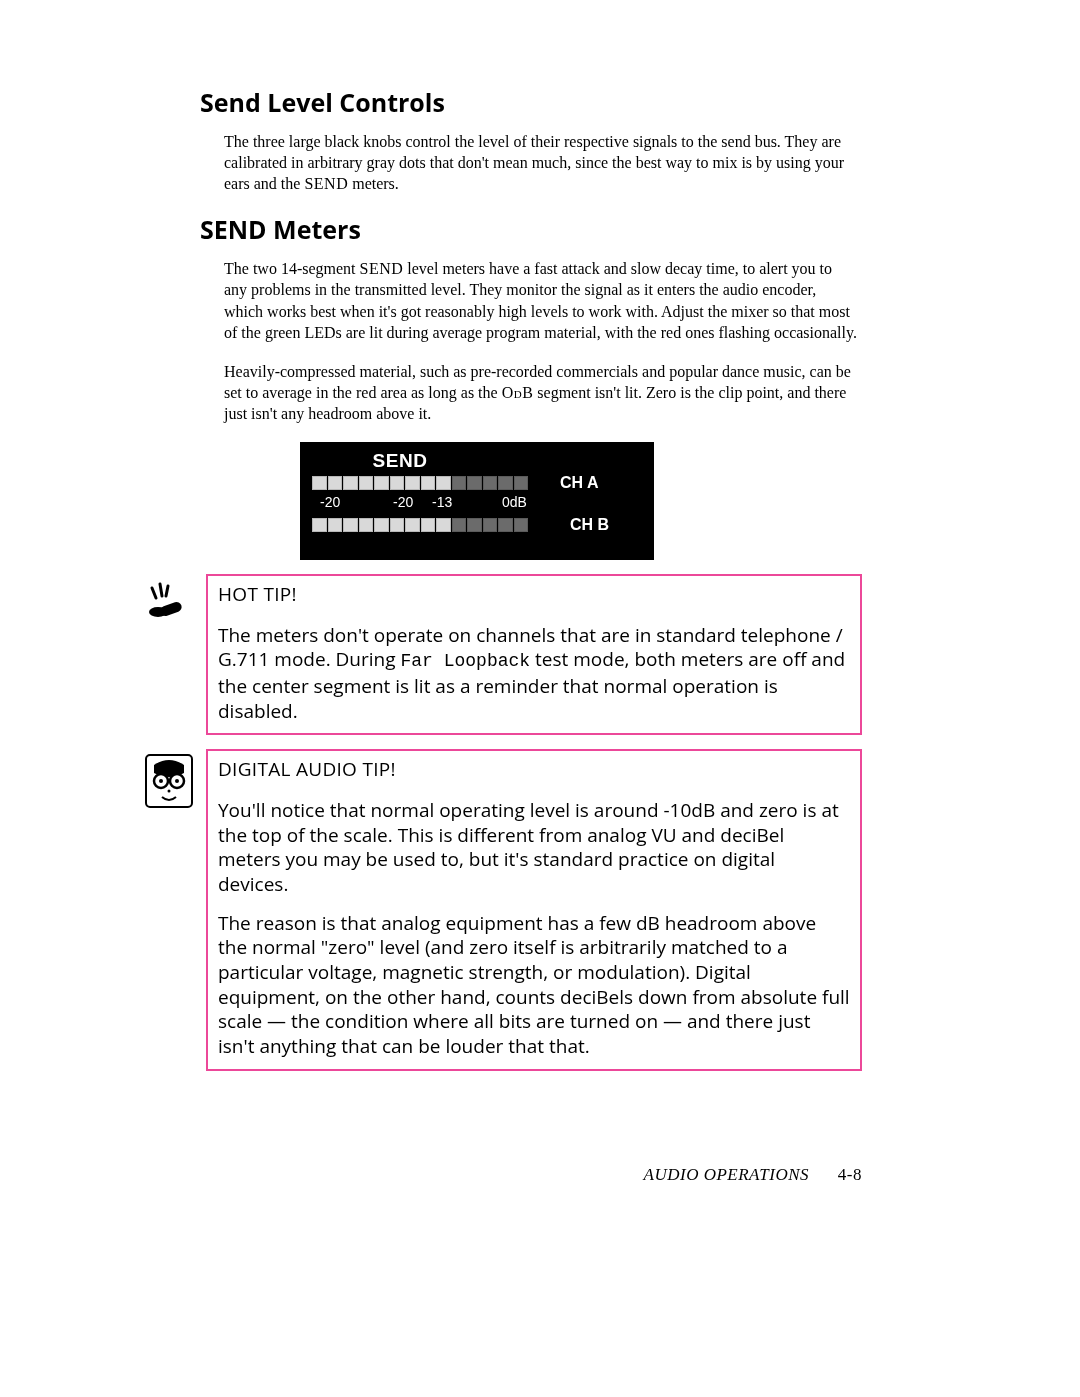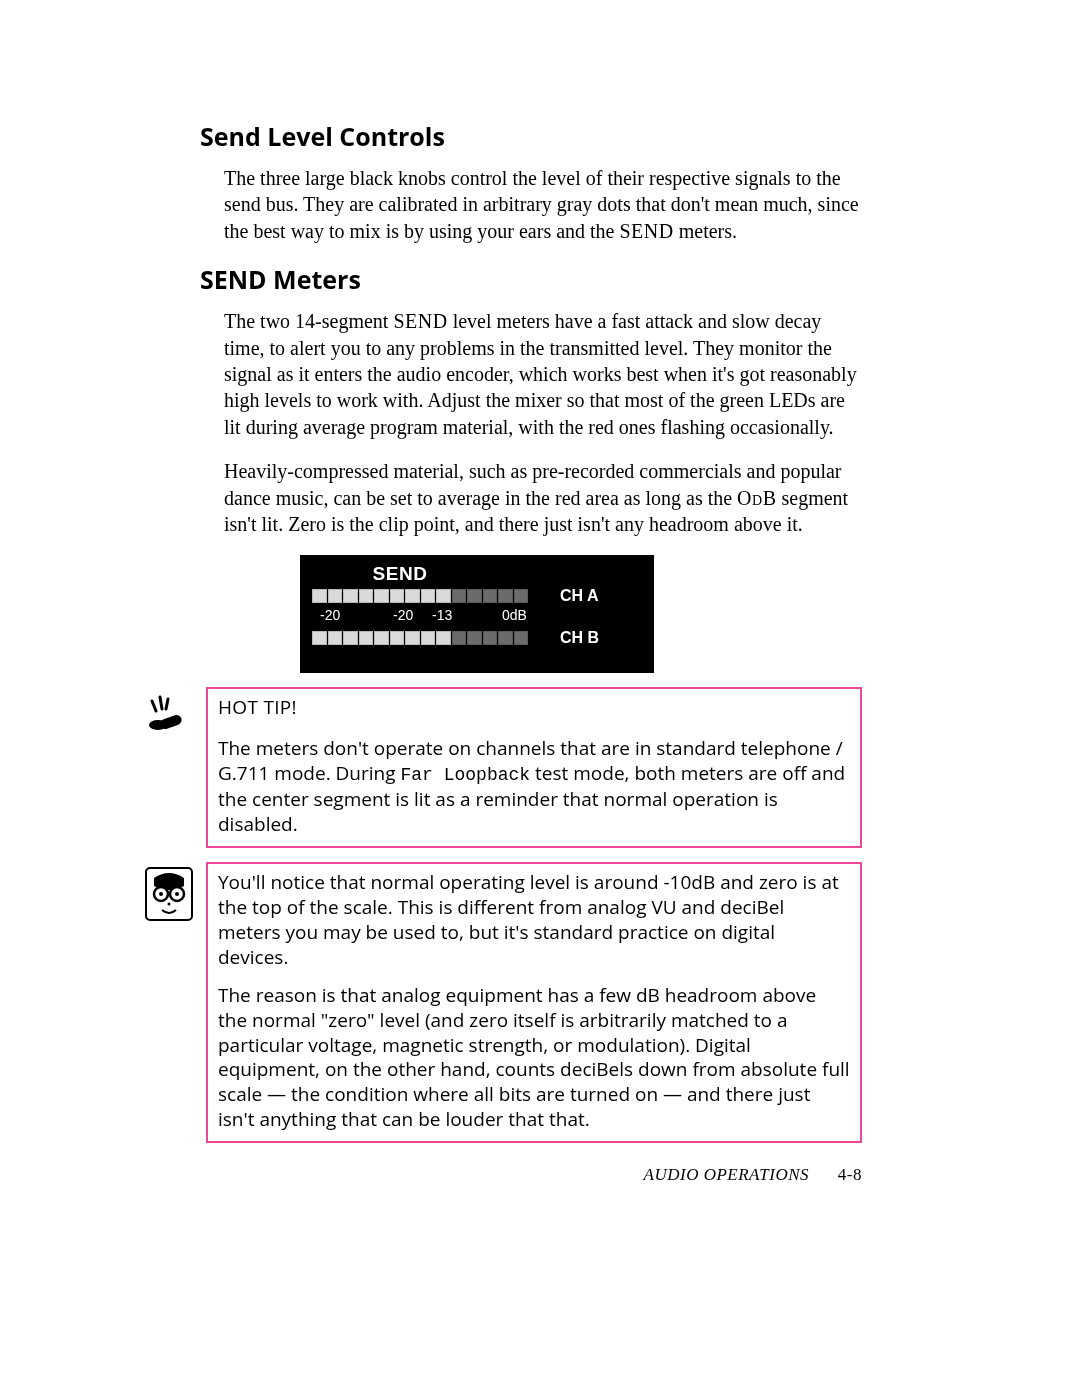--- a/index.html
+++ b/index.html
@@ -10,31 +10,31 @@
     height: 1397px;
     background: #ffffff;
     font-family: "Myriad Pro", "Segoe UI", "Open Sans", "Helvetica Neue", Arial, sans-serif;
     color: #000;
   }
   .page {
     position: relative;
     width: 1080px;
     height: 1397px;
     box-sizing: border-box;
-    padding: 119px 218px 0 200px;
+    padding: 85px 218px 0 200px;
   }
   h2.section {
     font-size: 25px;
     font-weight: 700;
     margin: 0 0 12px 0;
     letter-spacing: 0px;
   }
   .body-serif {
     font-family: "Minion Pro", "Palatino Linotype", Palatino, Georgia, "Times New Roman", serif;
-    font-size: 20px;
+    font-size: 16px;
     line-height: 1.32;
     margin: 0 3px 18px 0;
     padding-left: 24px;
     text-align: left;
   }
   .smallcaps {
     font-family: "Minion Pro", "Palatino Linotype", Palatino, Georgia, "Times New Roman", serif;
     font-variant: small-caps;
     letter-spacing: 0.5px;
   }
@@ -61,21 +61,21 @@
     letter-spacing: 0.5px;
   }
   .ch-label {
     position: absolute;
     font-family: Arial, Helvetica, sans-serif;
     font-weight: 700;
     font-size: 16px;
     white-space: nowrap;
   }
   .chA { top: 32px; left: 260px; }
-  .chB { top: 74px; left: 260px; }
+  .chB { top: 74px; left: 270px; }
   .bar {
     position: absolute;
     left: 12px;
     height: 14px;
     display: flex;
     gap: 1px;
   }
   .barA { top: 34px; }
   .barB { top: 76px; }
   .seg {
@@ -233,20 +233,21 @@
         <circle cx="17" cy="28" r="7" fill="#fff" stroke="#000" stroke-width="2.5"></circle>
         <circle cx="33" cy="28" r="7" fill="#fff" stroke="#000" stroke-width="2.5"></circle>
         <line x1="24" y1="28" x2="26" y2="28" stroke="#000" stroke-width="2.5"></line>
         <circle cx="17" cy="28" r="2" fill="#000"></circle>
         <circle cx="33" cy="28" r="2" fill="#000"></circle>
         <circle cx="25" cy="38" r="1.5" fill="#000"></circle>
         <path d="M18 44 Q25 50 32 44" fill="none" stroke="#000" stroke-width="2"></path>
       </svg>
     </div>
     <div class="tip-box">
+      <div class="tip-title">DIGITAL AUDIO TIP!</div>
       <p>You'll notice that normal operating level is around -10dB and zero is at the top of the scale. This is different from analog VU and deciBel meters you may be used to, but it's standard practice on digital devices.</p>
       <p>The reason is that analog equipment has a few dB headroom above the normal "zero" level (and zero itself is arbitrarily matched to a particular voltage, magnetic strength, or modulation). Digital equipment, on the other hand, counts deciBels down from absolute full scale — the condition where all bits are turned on — and there just isn't anything that can be louder that that.</p>
     </div>
   </div>
 
   <div class="footer">
     <span>AUDIO OPERATIONS</span>
     <span class="pagenum">4-8</span>
   </div>
 

